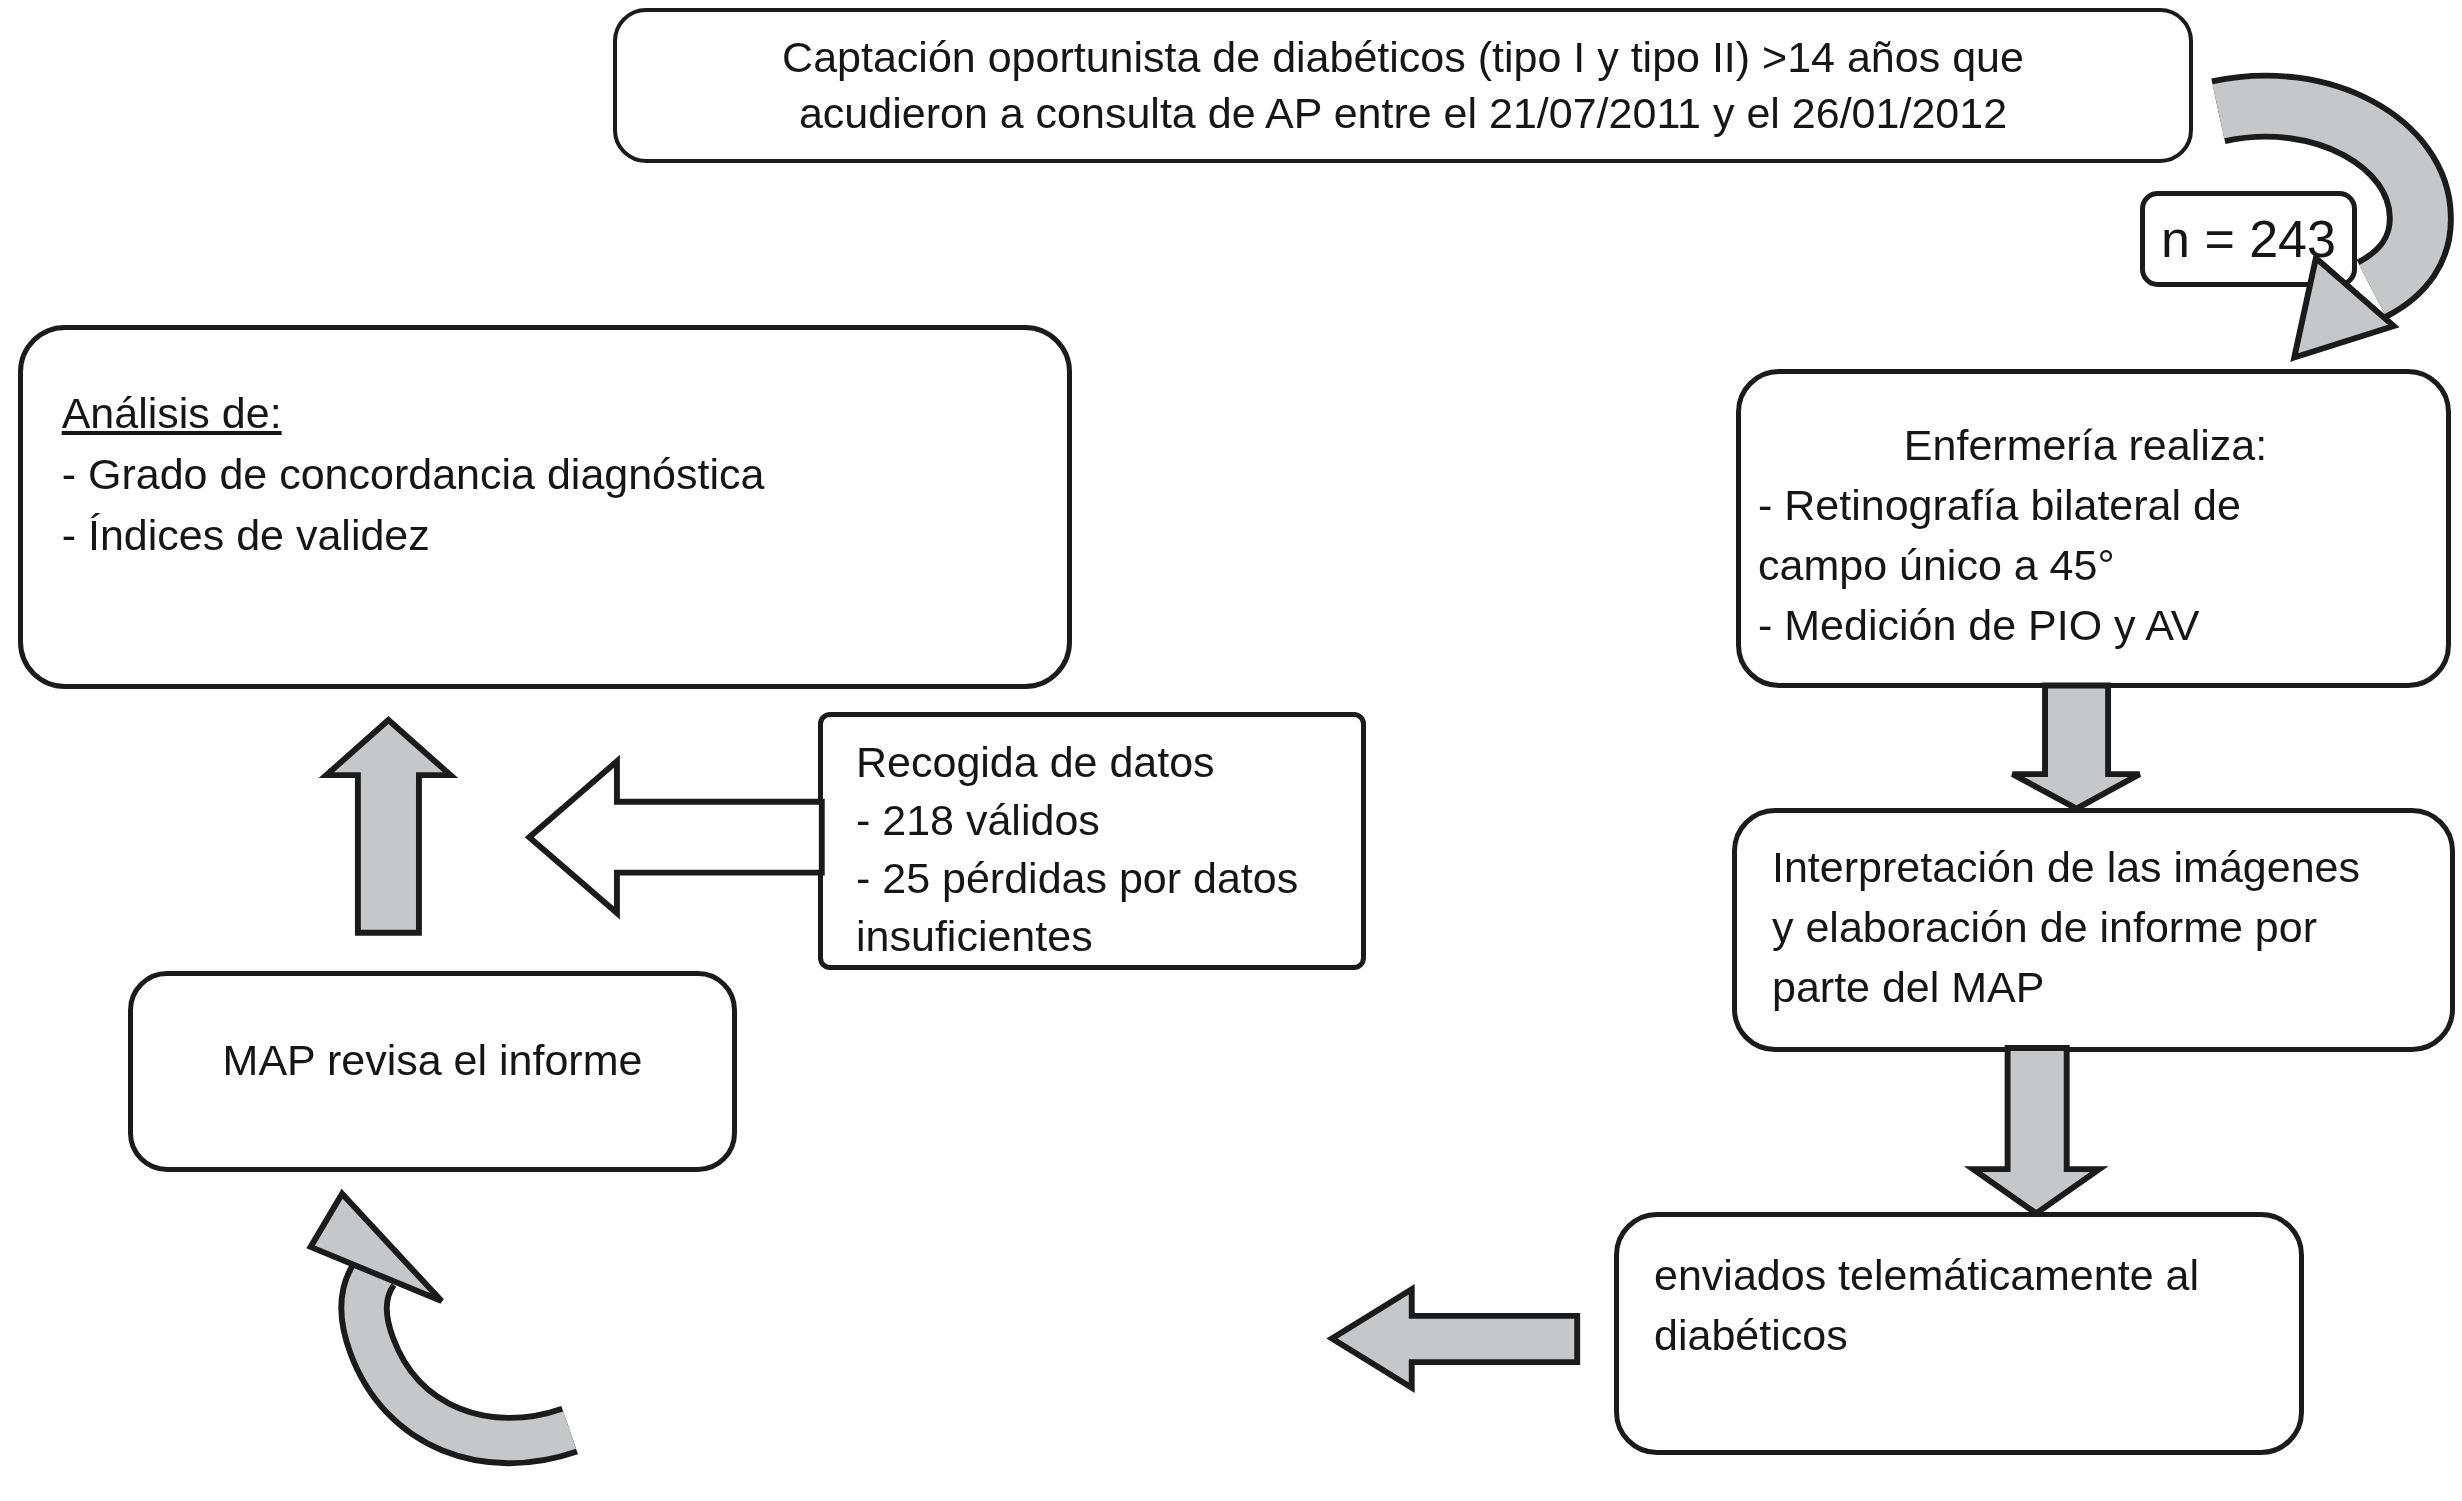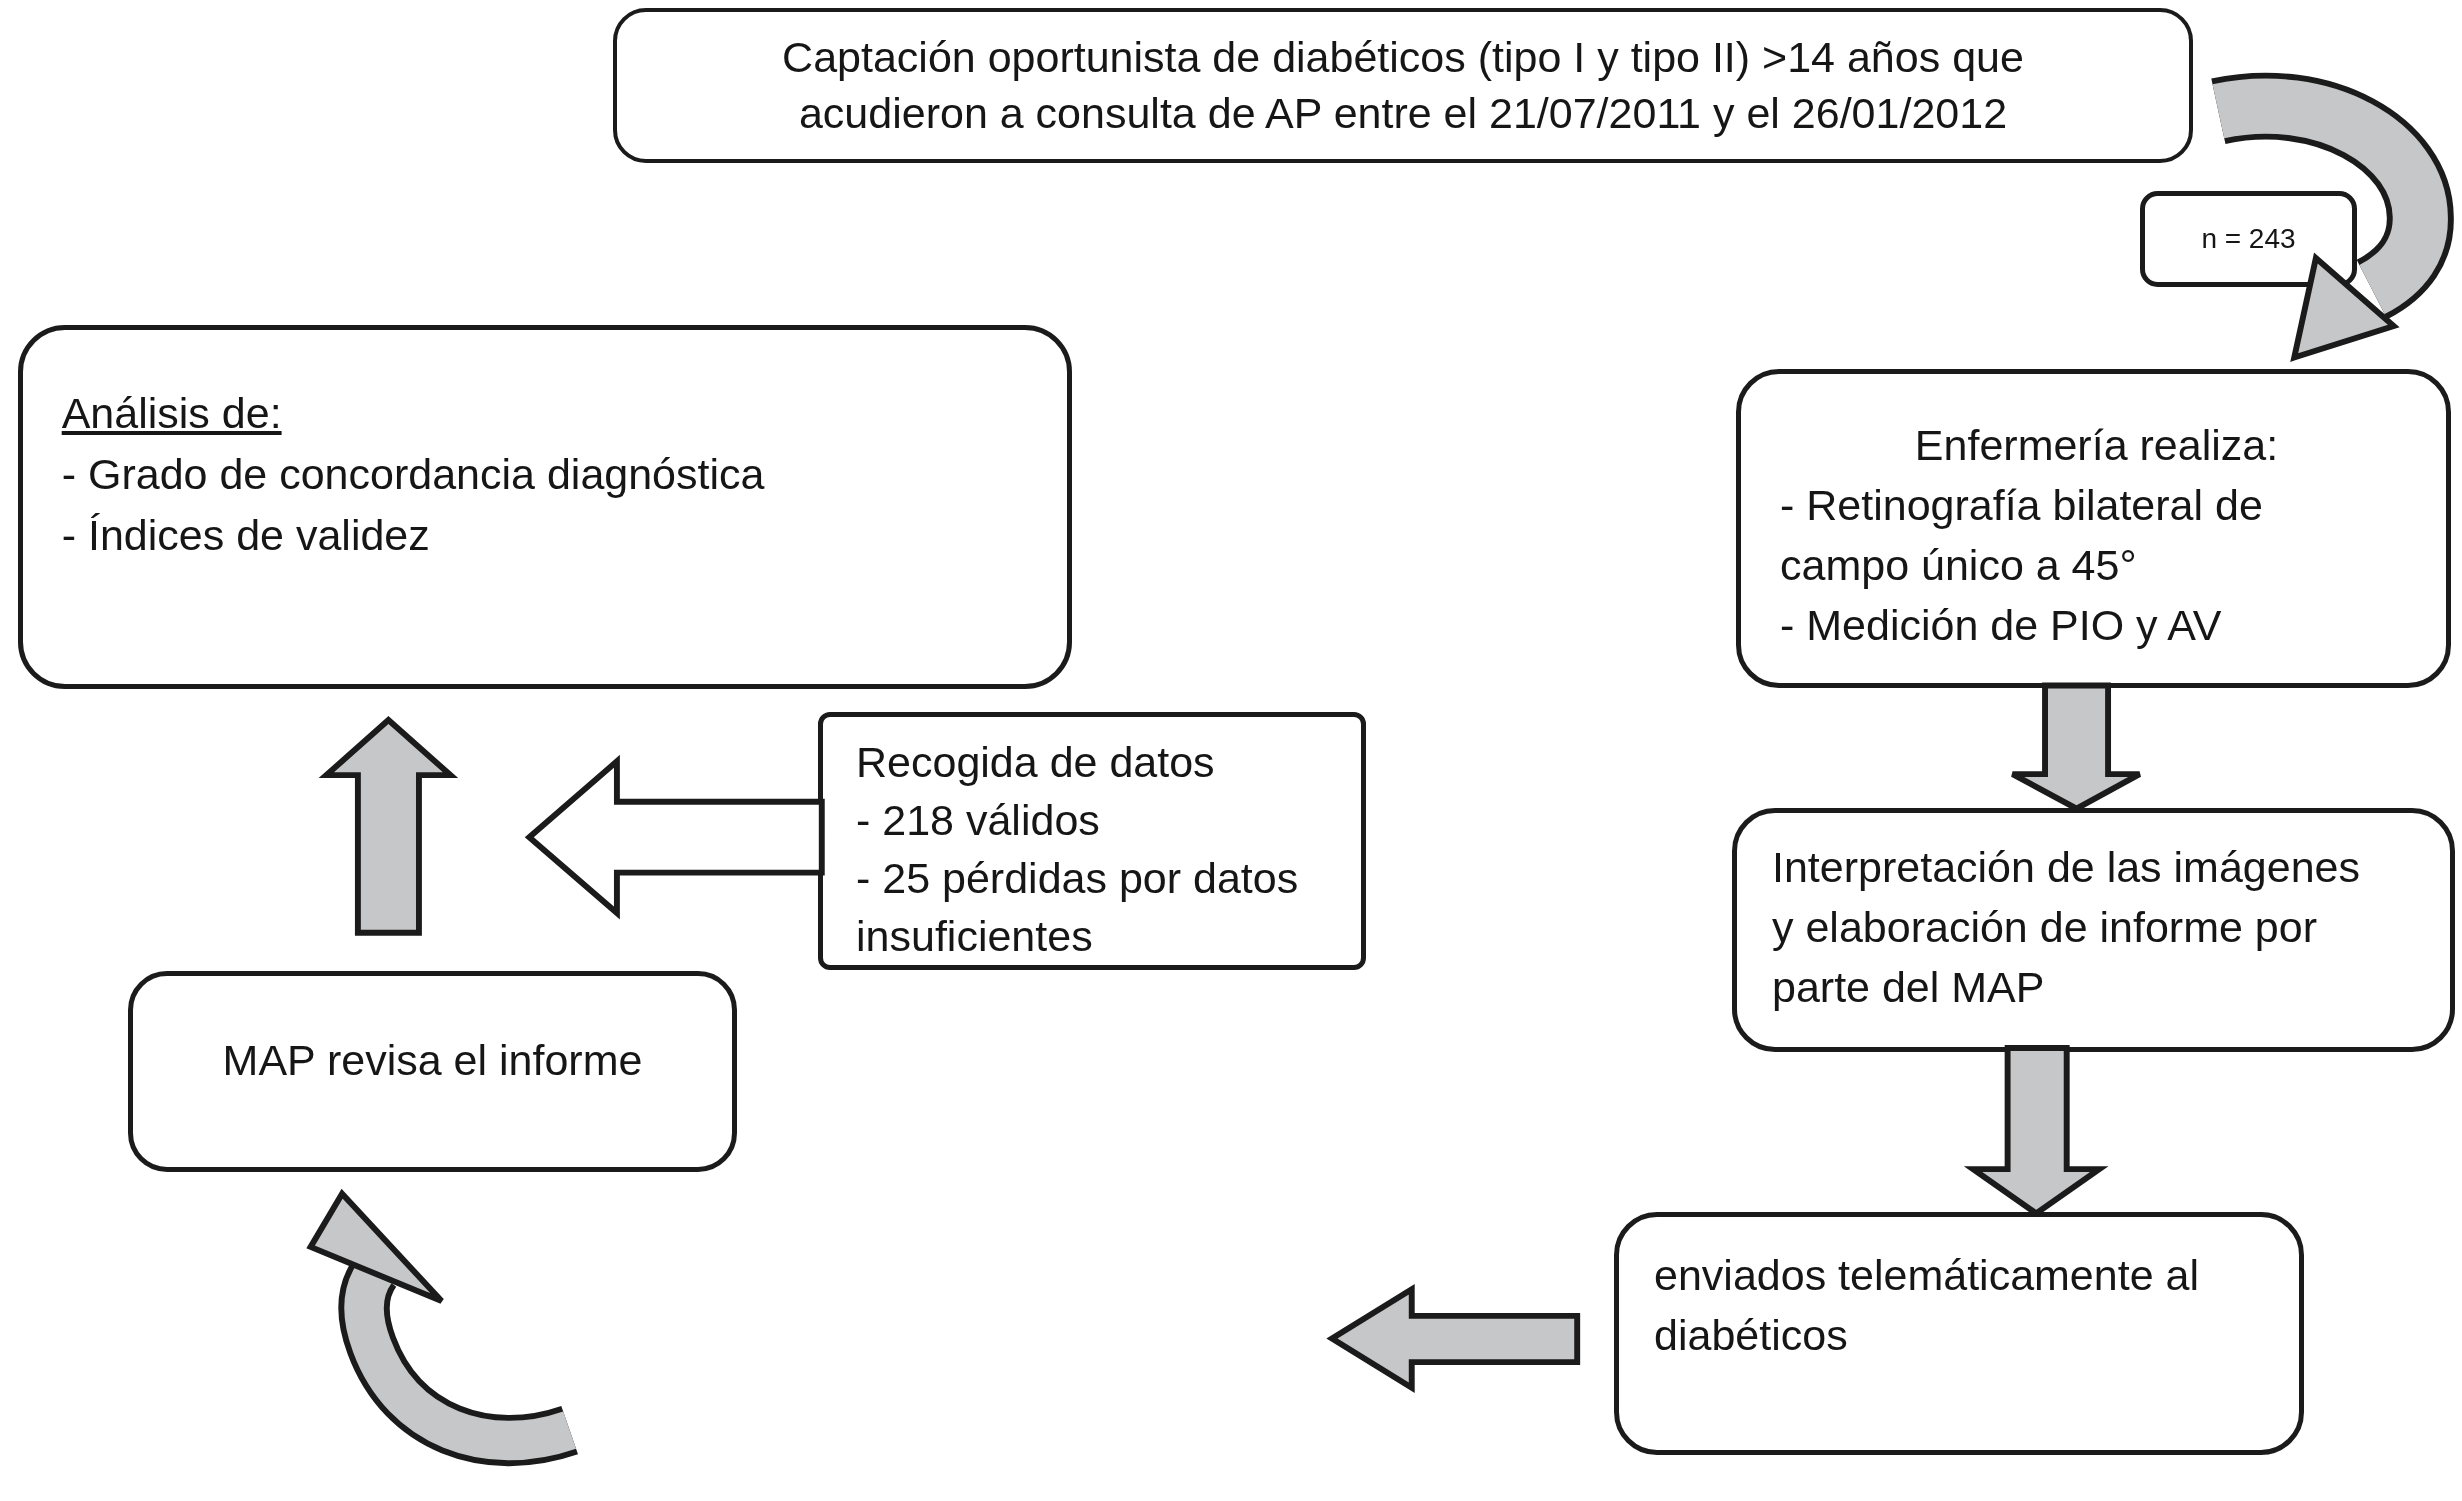--- a/index.html
+++ b/index.html
@@ -28,23 +28,23 @@
   #box-captacion {
     left:613px; top:7.9px; width:1580px; height:155px;
     border-radius:33px; border-width:4.9px;
     display:flex; flex-direction:column; justify-content:center;
     text-align:center; line-height:56px;
   }
   #box-n {
     left:2140px; top:191px; width:217px; height:96px;
     border-radius:17.7px;
     display:flex; align-items:center; justify-content:center;
-    font-size:28px;
+    font-size:52px;
   }
-  #box-enfermeria  { left:1736px; top:369px;  width:715px; height:319px; padding:41px 33px 0 39px; }
+  #box-enfermeria  { left:1736px; top:369px;  width:715px; height:319px; padding:41px 33px 0 17px; }
   #box-interpretacion { left:1732px; top:808px; width:723px; height:244px; padding:23.6px 29.6px 0 35px; }
   #box-retinografia { left:1614px; top:1212px; width:690px; height:243px; padding:27.6px 29.6px 0 35px; }
   #box-oftalmologo { left:690px;  top:1249px; width:603px; height:246px; padding:25.6px 29.6px 0 37px; }
   #box-map {
     left:128px; top:971px; width:609px; height:201px;
     border-radius:39px;
     display:flex; align-items:center; justify-content:center;
     padding-bottom:23.6px;
   }
   #box-analisis { left:17.7px; top:325px; width:1054px; height:364px; border-radius:47px; padding:53px 29.6px 0 39px; line-height:61px; }

